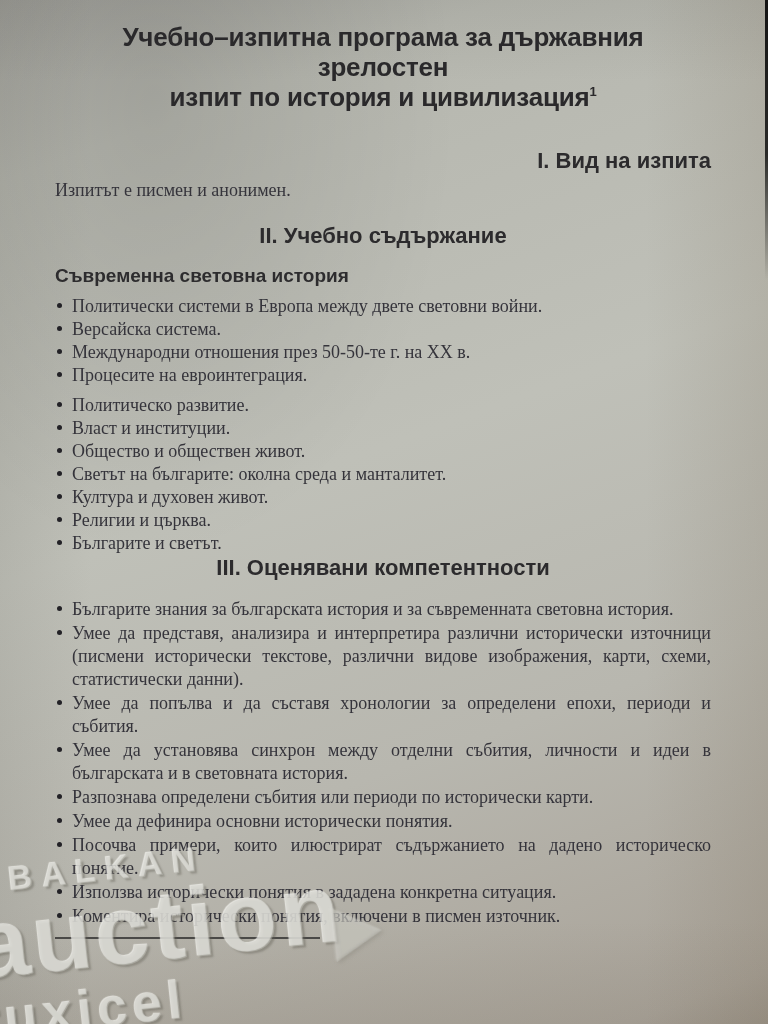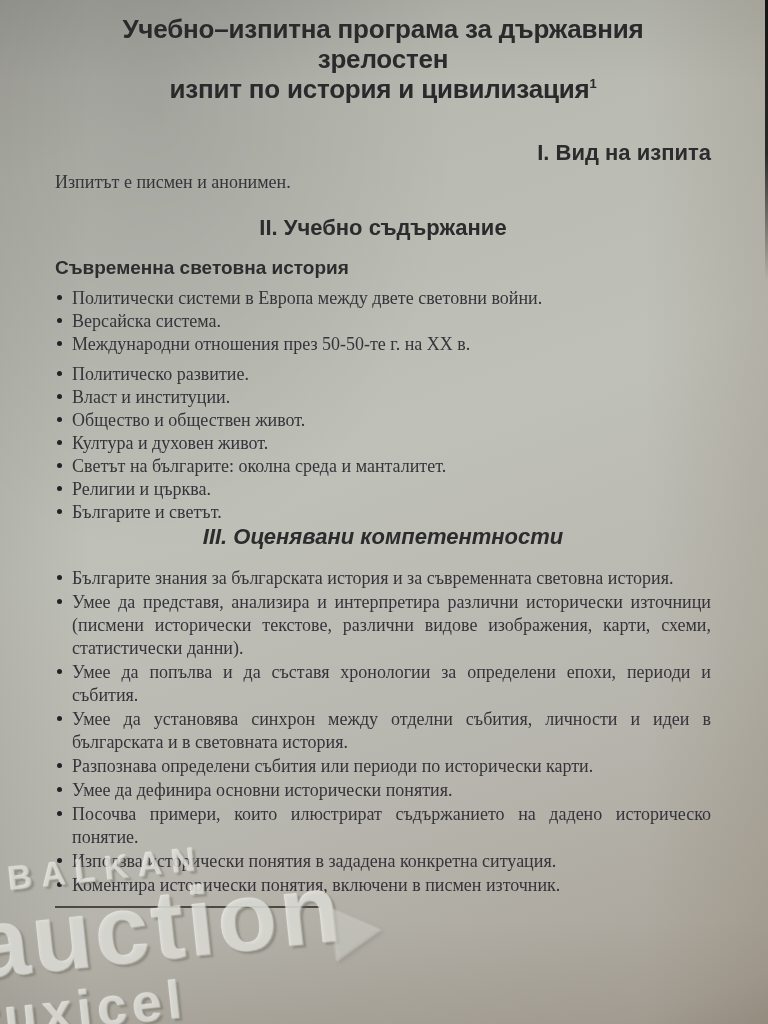--- a/index.html
+++ b/index.html
@@ -15,34 +15,34 @@
   }
   .vignette{position:absolute;inset:0;pointer-events:none;
     background:
       radial-gradient(ellipse at 20% 10%, rgba(0,0,0,0.10) 0%, rgba(0,0,0,0) 35%),
       linear-gradient(to right, rgba(80,78,70,0.10) 0%, rgba(0,0,0,0) 12%, rgba(0,0,0,0) 84%, rgba(115,100,78,0.16) 100%),
       linear-gradient(to bottom, rgba(60,60,58,0.08) 0%, rgba(0,0,0,0) 8%, rgba(0,0,0,0) 90%, rgba(105,96,82,0.12) 100%);
   }
   .edge-right{position:absolute;right:0;top:0;width:3px;height:280px;
     background:linear-gradient(to bottom,#141414 0%,#2a2a28 55%,rgba(40,40,38,0) 100%);}
 
-  .content{position:absolute;left:55px;top:14px;width:656px;color:#35343b;}
+  .content{position:absolute;left:55px;top:22px;width:656px;color:#35343b;}
 
   .doc-title{margin:0;text-align:center;
     font-family:"Liberation Sans",sans-serif;font-weight:bold;
     font-size:26px;line-height:30px;color:#2a292b;letter-spacing:-0.2px;}
   .doc-title .t-line{display:block;}
   .doc-title sup{font-size:13px;vertical-align:super;line-height:0;}
 
   .sec-heading{margin:0;text-align:center;
     font-family:"Liberation Sans",sans-serif;font-weight:bold;
     font-size:22px;line-height:25px;color:#2c2b2d;}
   #s1h{margin-top:36px;text-align:right;}
   #s2h{margin-top:22px;}
-  #s3h{font-style:italic;}
+  #s3h{}
 
   .sub-heading{margin:0;text-align:left;
     font-family:"Liberation Sans",sans-serif;font-weight:bold;
     font-size:19px;line-height:22px;color:#2d2c2e;}
   #sub1{margin-top:17px;}
   #sub2{margin-top:17px;}
 
   .body-line{margin:6px 0 0 0;font-size:18px;line-height:22px;}
 
   ul.doc-list{list-style:none;margin:8px 0 0 0;padding:0;font-size:18px;line-height:22px;}
@@ -85,28 +85,29 @@
     <h2 class="sec-heading" id="s1h">I. Вид на изпита</h2>
     <p class="body-line">Изпитът е писмен и анонимен.</p>
 
     <h2 class="sec-heading" id="s2h">II. Учебно съдържание</h2>
 
     <h3 class="sub-heading" id="sub1">Съвременна световна история</h3>
     <ul class="doc-list">
       <li>Политически системи в Европа между двете световни войни.</li>
       <li>Версайска система.</li>
       <li>Международни отношения през 50-50-те г. на XX в.</li>
+      <li>Процесите на евроинтеграция.</li>
     </ul>
 
     <ul class="doc-list">
       <li>Политическо развитие.</li>
       <li>Власт и институции.</li>
       <li>Общество и обществен живот.</li>
+      <li>Светът на българите: околна среда и манталитет.</li>
       <li>Култура и духовен живот.</li>
-      <li>Светът на българите: околна среда и манталитет.</li>
       <li>Религии и църква.</li>
       <li>Българите и светът.</li>
     </ul>
 
     <h2 class="sec-heading" id="s3h">III. Оценявани компетентности</h2>
     <ul class="doc-list" id="competency-list">
       <li>Българите знания за българската история и за съвременната световна история.</li>
       <li>Умее да представя, анализира и интерпретира различни исторически източници (писмени исторически текстове, различни видове изображения, карти, схеми, статистически данни).</li>
       <li>Умее да попълва и да съставя хронологии за определени епохи, периоди и събития.</li>
       <li>Умее да установява синхрон между отделни събития, личности и идеи в българската и в световната история.</li>

